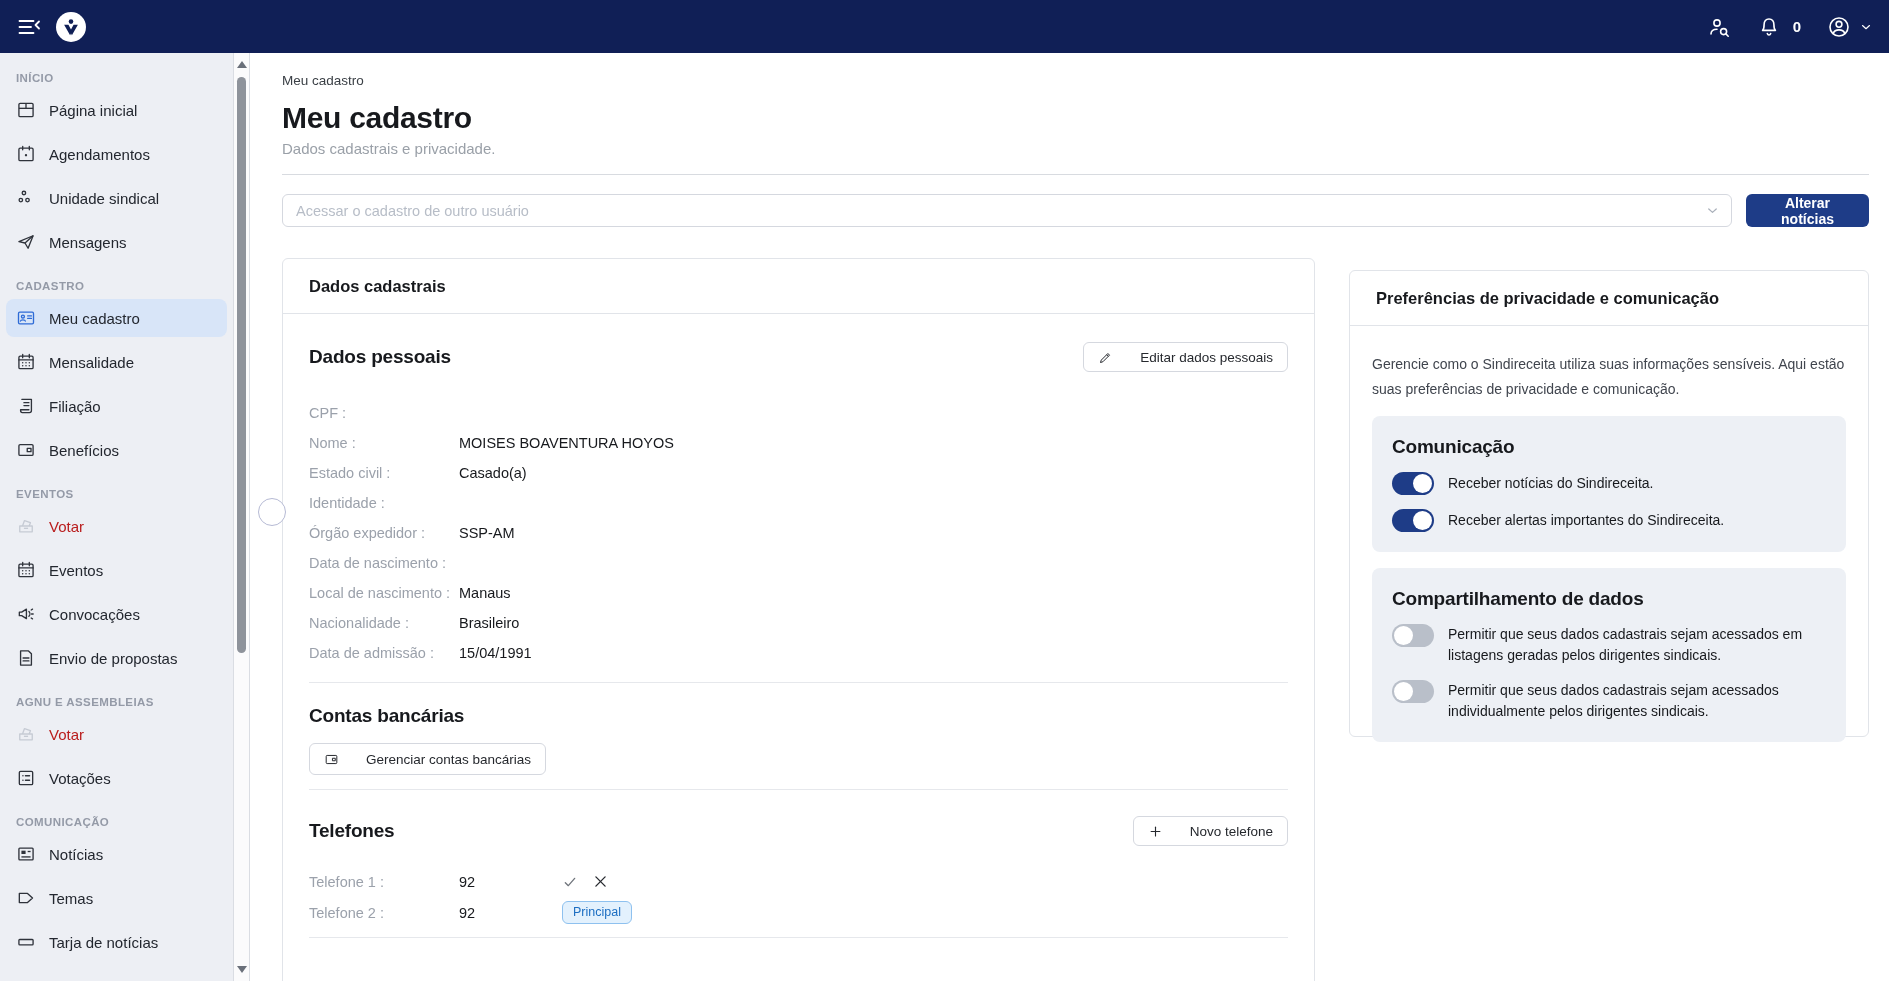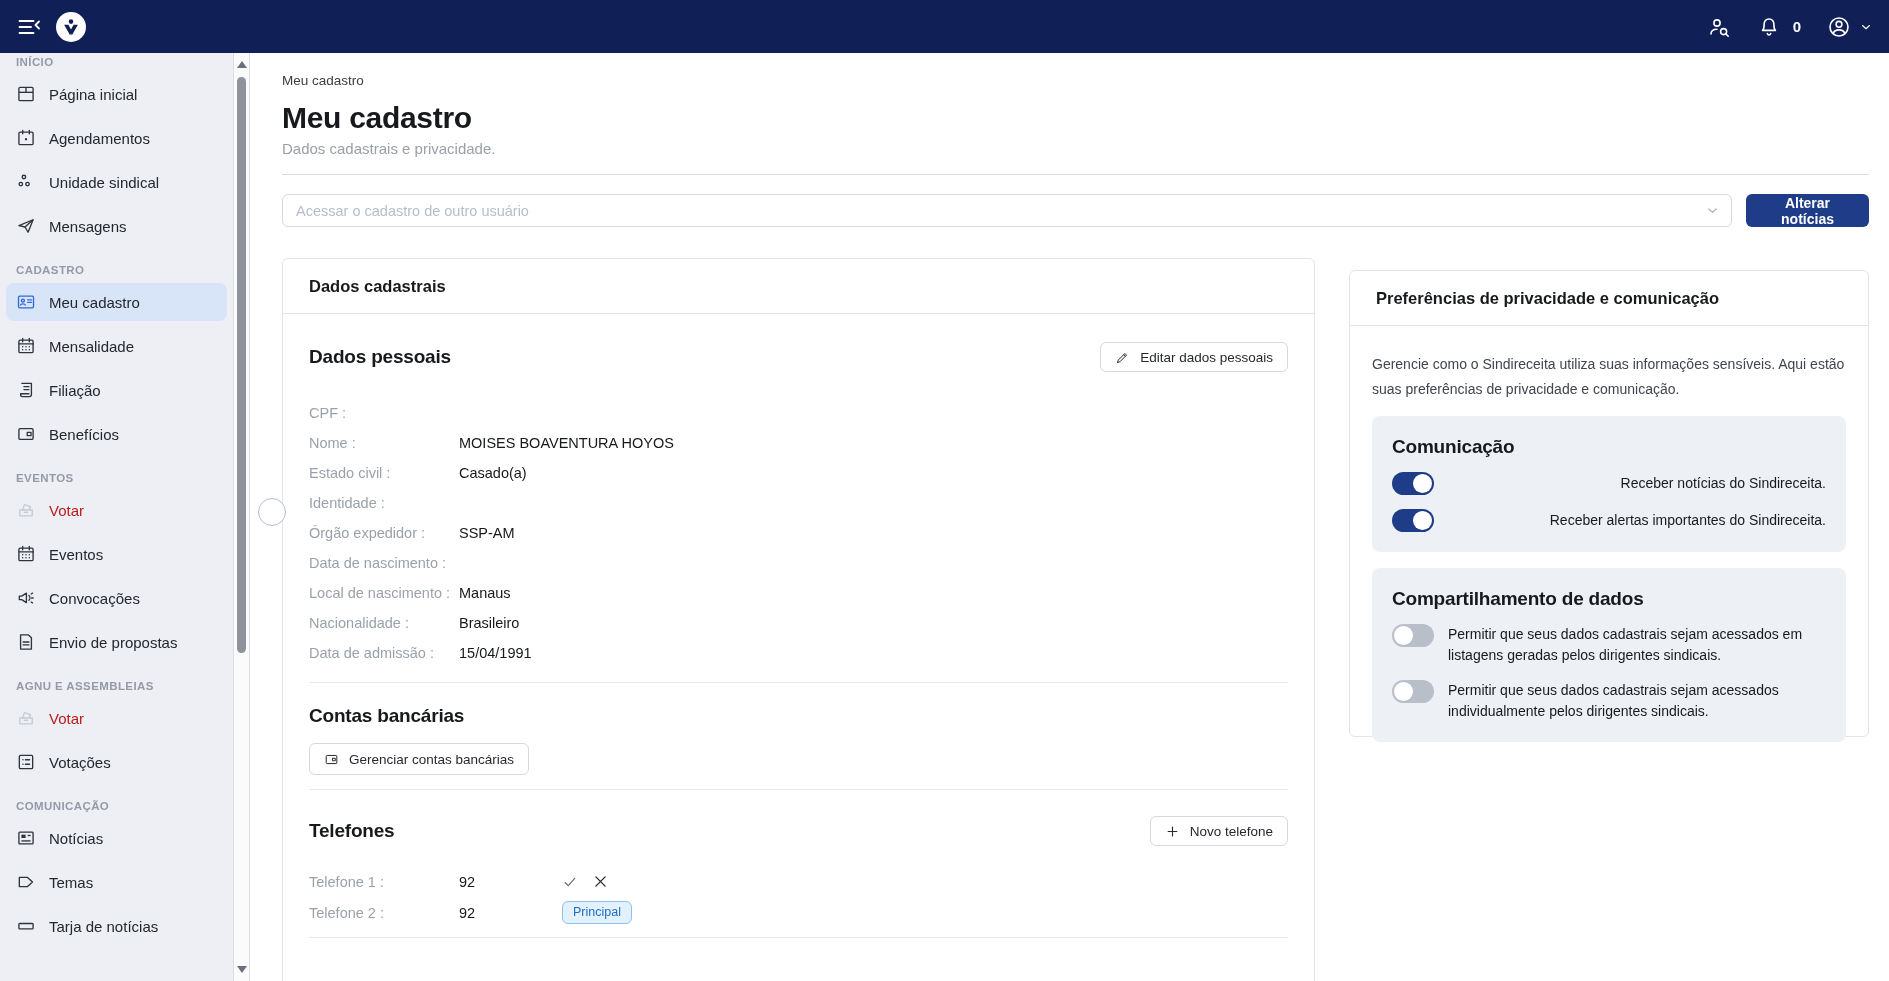--- a/index.html
+++ b/index.html
@@ -12,21 +12,21 @@
   .nav-left{display:flex;align-items:center;gap:14px;}
   .hamburger{color:#fff;width:26px;height:26px;display:flex;align-items:center;justify-content:center;cursor:pointer;}
   .logo-circle{width:30px;height:30px;border-radius:50%;background:#fff;display:flex;align-items:center;justify-content:center;}
   .nav-right{margin-left:auto;display:flex;align-items:center;gap:26px;color:#fff;}
   .nav-ico{width:24px;height:24px;color:#fff;cursor:pointer;}
   .bell-group{display:flex;align-items:center;gap:12px;}
   .bell-count{color:#fff;font-size:15px;font-weight:700;}
   .avatar-group{display:flex;align-items:center;gap:8px;}
 
   
-  .sidebar{position:absolute;left:0;top:37px;bottom:0;width:233px;background:#edeff4;padding-top:18px;overflow:hidden;}
+  .sidebar{position:absolute;left:0;top:53px;bottom:0;width:233px;background:#edeff4;padding-top:18px;overflow:hidden;}
   .sec-label{margin:22px 16px 10px 16px;font-size:11.5px;font-weight:700;letter-spacing:.4px;color:#949aa7;line-height:14px;}
   .sec-label:first-child{margin-top:0;}
   .s-item{height:30px;margin:0 6px 14px 6px;padding:0 0 0 10px;display:flex;align-items:center;gap:13px;color:#23272f;font-size:15px;cursor:pointer;border-radius:8px;}
   .s-item .ni{width:20px;height:20px;color:#2f333b;flex:0 0 auto;}
   .s-item.active{height:38px;margin-top:-4px;margin-bottom:10px;background:#d8e5f8;}
   .s-item.active .ni{color:#2e6bd6;}
   .s-item.disabled{color:#b91c1c;cursor:default;align-items:center;}
   .s-item.disabled .ni{color:#c6cbd4;}
 
   
@@ -55,21 +55,21 @@
 
   .cards{margin-top:31px;display:flex;gap:34px;align-items:flex-start;}
   .card{background:#fff;border:1px solid #e1e4e9;border-radius:6px;}
   .card-head{height:55px;display:flex;align-items:center;padding:0 26px;border-bottom:1px solid #e1e4e9;font-size:16.5px;font-weight:700;color:#17191d;}
   .card-left{width:1033px;height:760px;}
   .card-right{width:520px;height:467px;margin-top:12px;}
   .card-body{padding:28px 26px 0 26px;}
 
   .sec-row{display:flex;align-items:center;justify-content:space-between;}
   .h-section{font-size:19px;font-weight:800;color:#17191d;letter-spacing:-.2px;}
-  .btn-outline{display:inline-flex;align-items:center;gap:10px;height:30px;padding:0 14px;background:#fff;border:1px solid #d5d8df;border-radius:6px;font-size:13.5px;color:#26292e;font-family:inherit;cursor:pointer;text-align:center;}
+  .btn-outline{display:inline-flex;align-items:center;gap:27px;height:30px;padding:0 14px;background:#fff;border:1px solid #d5d8df;border-radius:6px;font-size:13.5px;color:#26292e;font-family:inherit;cursor:pointer;text-align:center;}
   .btn-outline .bi{width:15px;height:15px;color:#26292e;}
 
   .fields{margin-top:26px;}
   .f-row{display:flex;height:30px;align-items:center;font-size:14.5px;}
   .f-label{width:150px;color:#9ba1ab;}
   .f-value{color:#17191d;}
   .inner-divider{height:1px;background:#e6e8ec;}
   .div-after-fields{margin-top:14px;}
   .h-bank{margin-top:22px;}
   .btn-bank{margin-top:16px;height:32px;}
@@ -84,21 +84,21 @@
   .badge{display:inline-block;padding:3px 10px 4px 10px;background:#e3f1fd;border:1px solid #8ec1ef;border-radius:6px;color:#1c6ec2;font-size:12.5px;}
   .div-after-phones{margin-top:9px;}
 
   
   .card-right .card-body{padding:26px 22px 0 22px;}
   .privacy-desc{font-size:14px;line-height:25px;color:#40454e;}
   .panel{margin-top:14px;background:#edf0f5;border-radius:8px;padding:20px;}
   .panel + .panel{margin-top:16px;}
   .h-panel{font-size:19px;font-weight:800;color:#17191d;letter-spacing:-.2px;}
   .t-row{display:flex;align-items:flex-start;margin-top:14px;}
-  .t-row.center{align-items:center;justify-content:space-between;}
+  .t-row.center{align-items:center;}
   .toggle{flex:0 0 42px;width:42px;height:23px;border-radius:12px;background:#b9bfc9;position:relative;cursor:pointer;}
   .toggle::after{content:"";position:absolute;width:19px;height:19px;border-radius:50%;background:#fff;top:2px;left:2px;}
   .toggle.on{background:#1e3c87;}
   .toggle.on::after{left:auto;right:2px;}
   .t-label{margin-left:14px;font-size:14px;line-height:21px;color:#17191d;}
   .t-row.center .t-label{line-height:23px;}
   svg{display:block;}
 </style>
 </head>
 <body>

